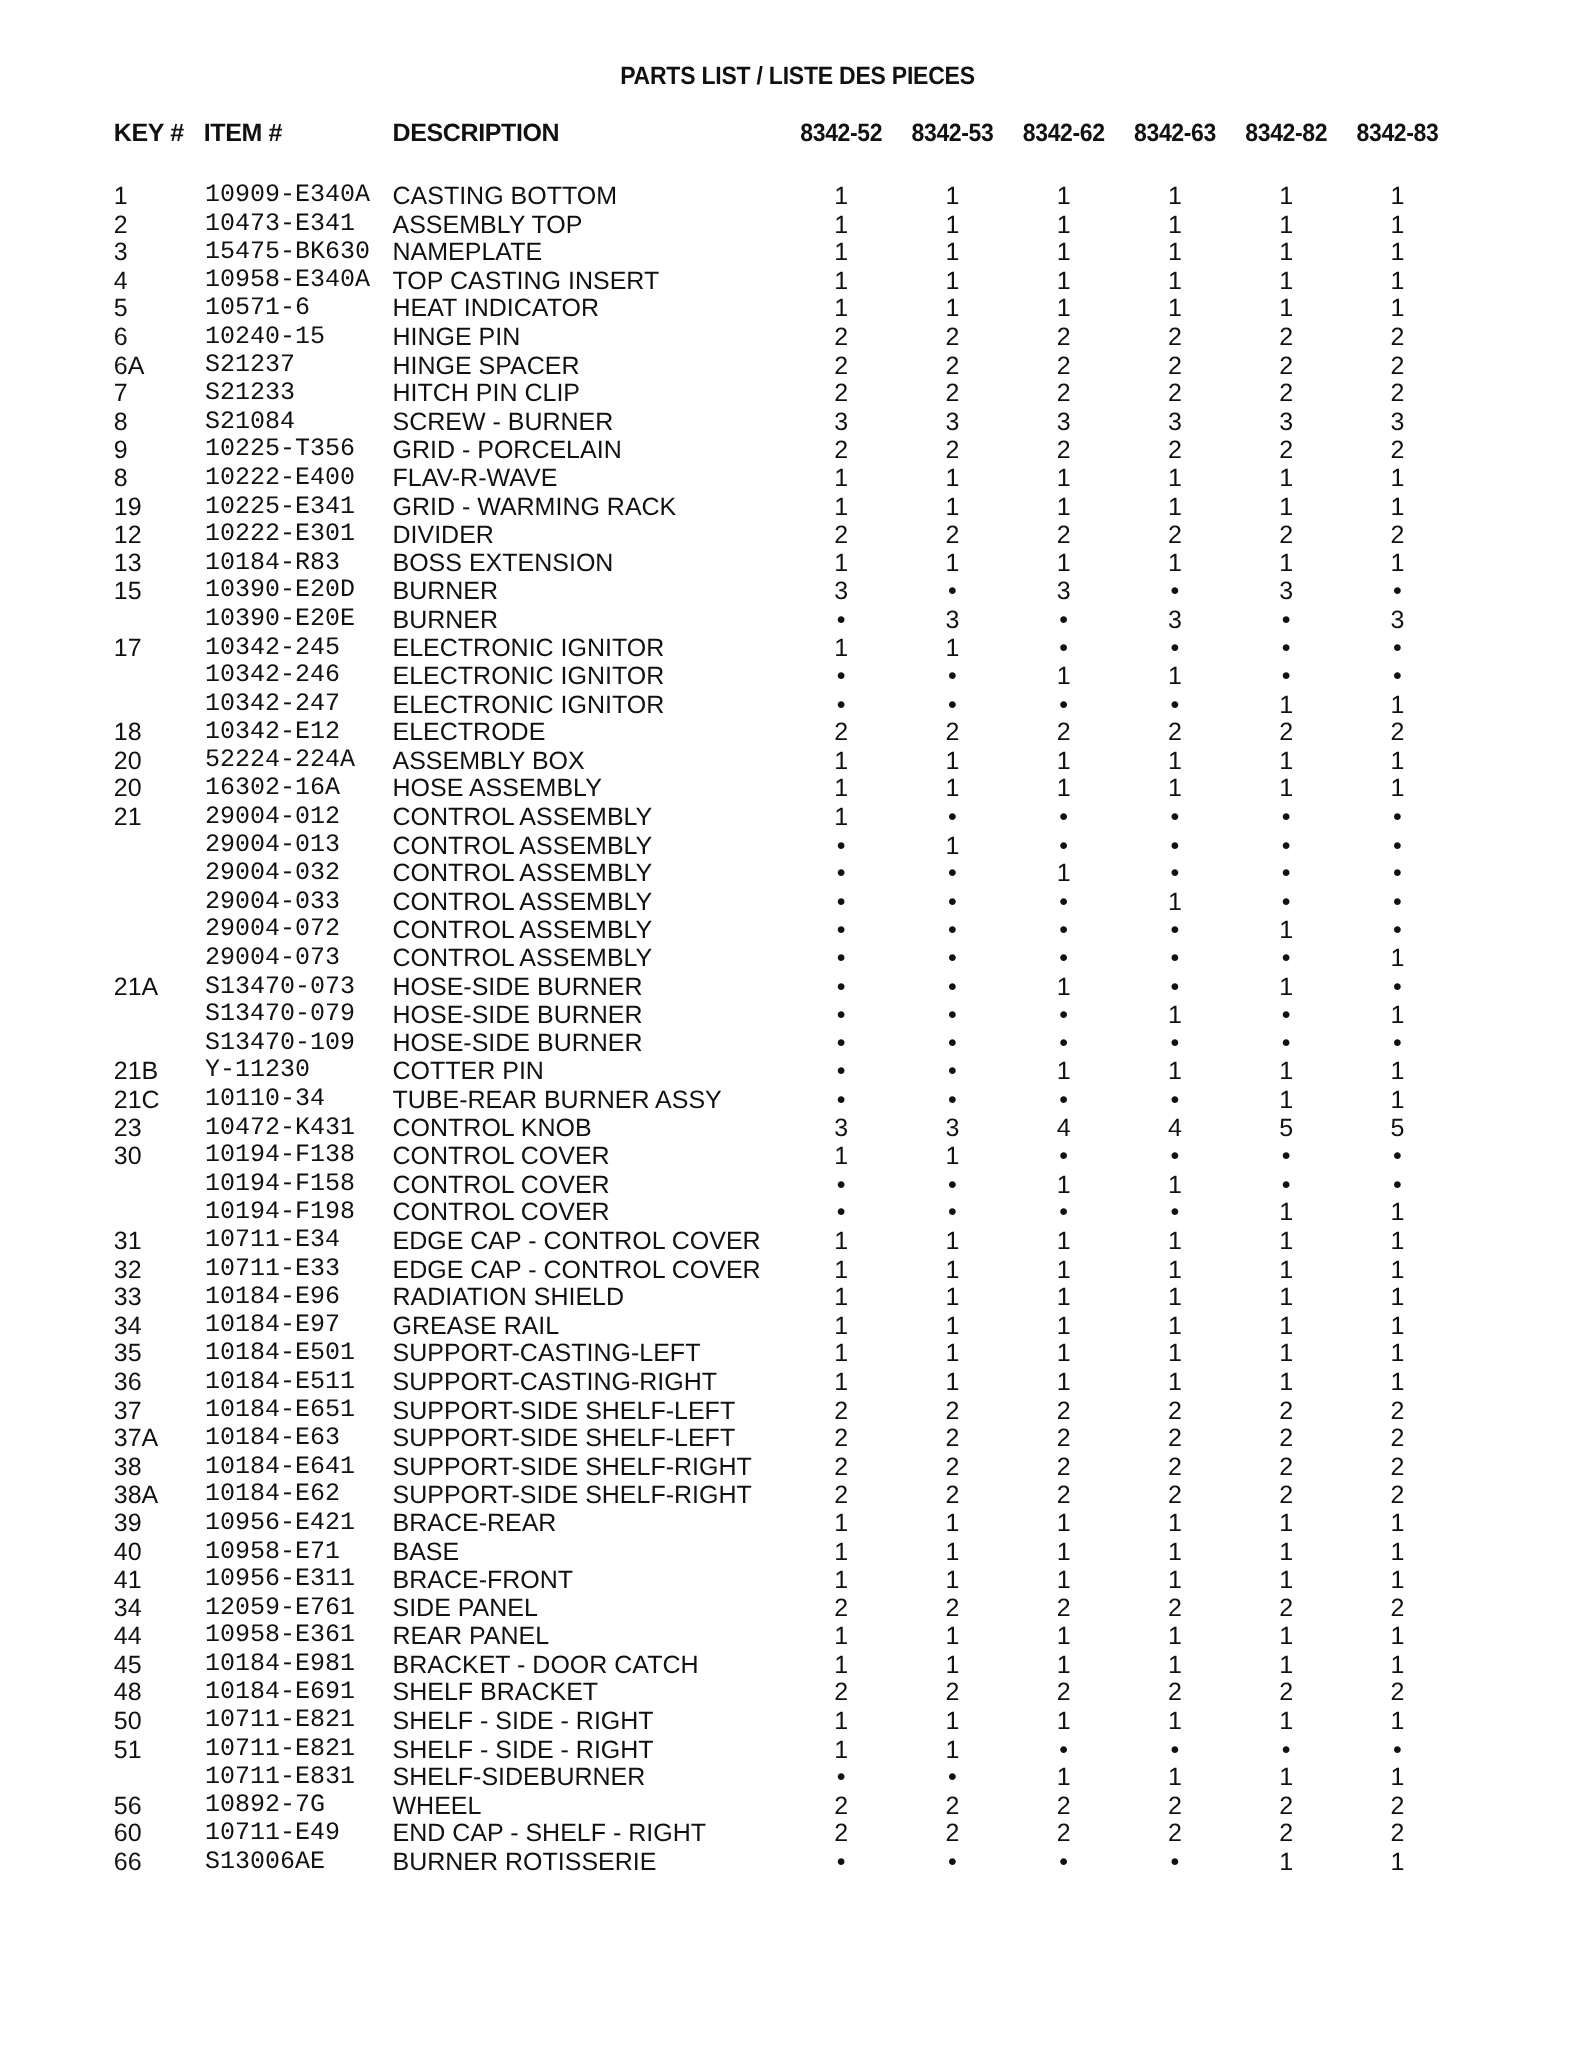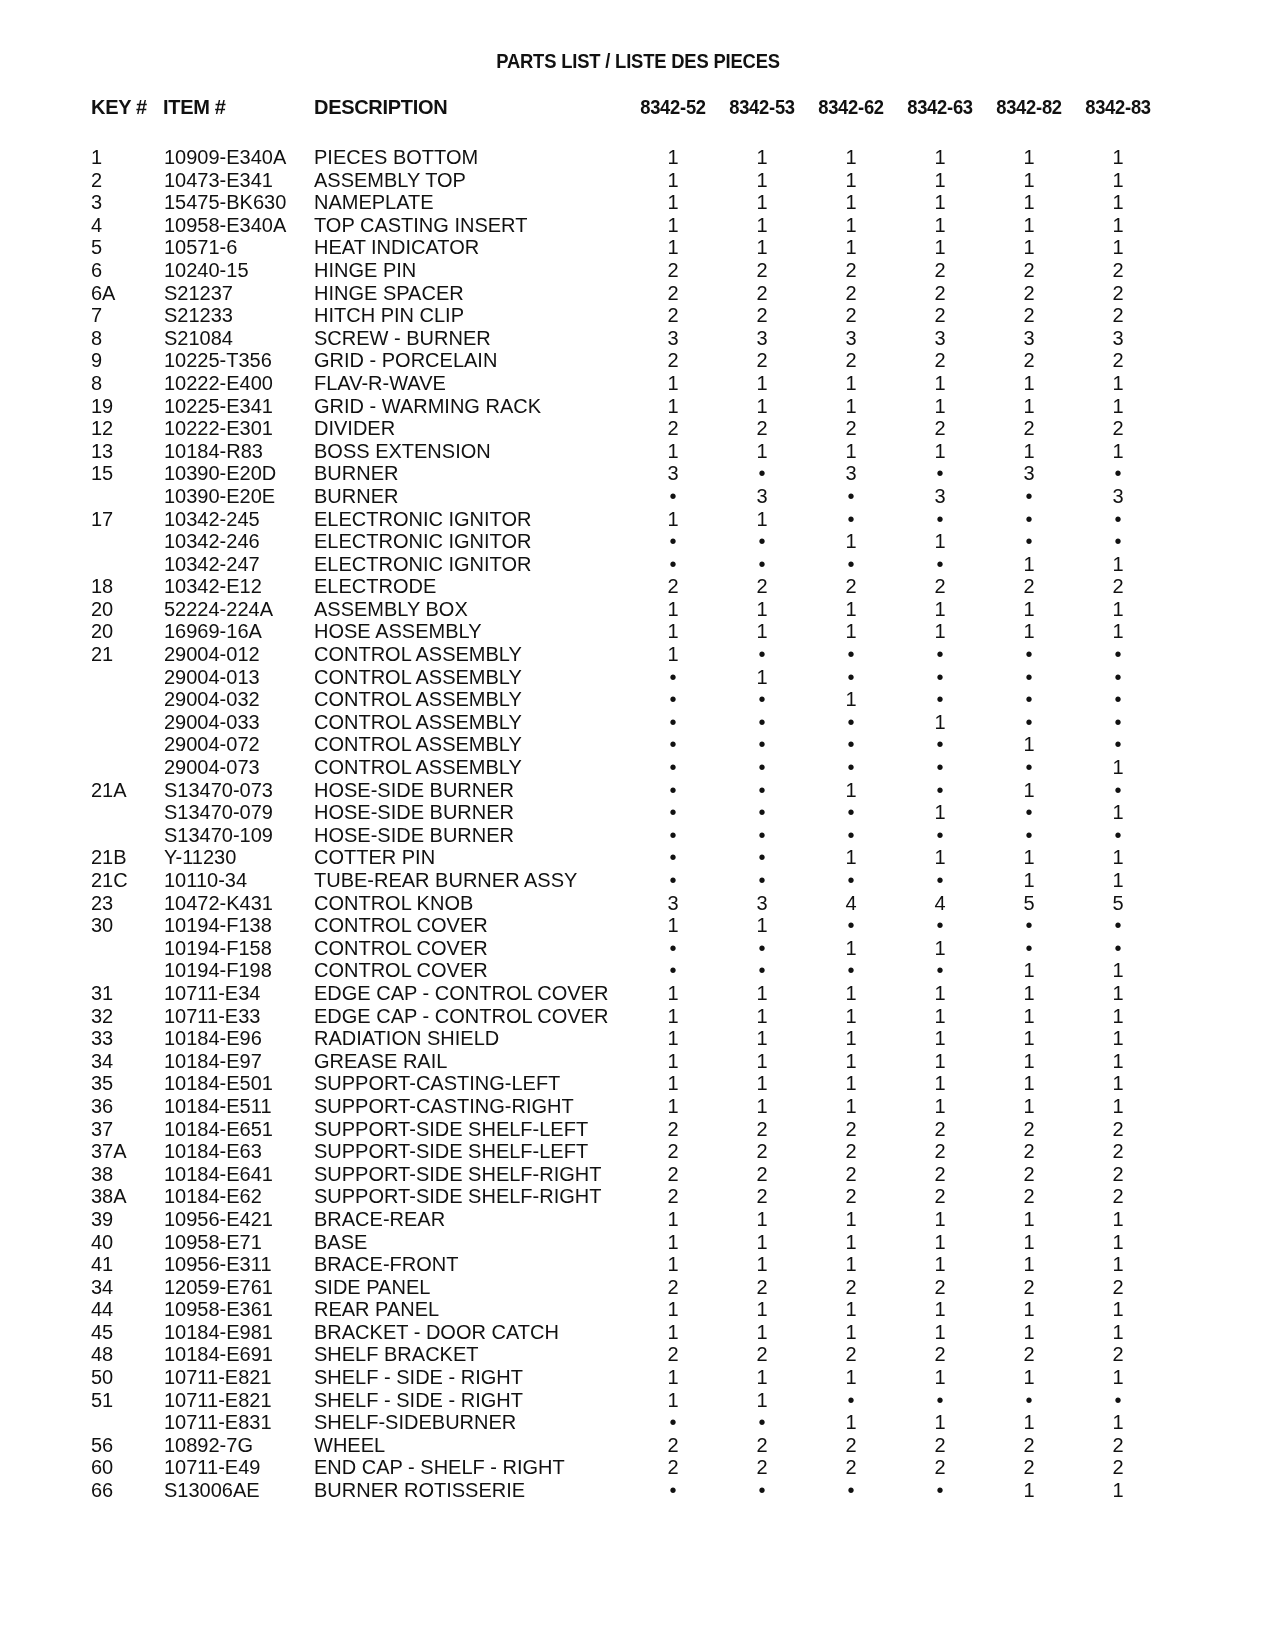--- a/index.html
+++ b/index.html
@@ -61,21 +61,21 @@
       height: 22.6px;
       font-size: 20px;
       line-height: 22.6px;
     }
     .row span {
       position: absolute;
       top: 0;
       white-space: nowrap;
     }
     .c-key { left: 91px; }
-    .c-item { left: 164px; }
+    .c-item { left: 164px; font-family: Liberation Mono, monospace; }
     .c-desc { left: 314px; }
     .c-qty {
       width: 40px;
       margin-left: -20px;
       text-align: center;
     }
   </style>
 </head>
 <body>
 
@@ -90,21 +90,21 @@
   <span class="h-model" style="left:851px">8342-62</span>
   <span class="h-model" style="left:940px">8342-63</span>
   <span class="h-model" style="left:1029px">8342-82</span>
   <span class="h-model" style="left:1118px">8342-83</span>
 </div>
 
 <div class="rows" id="rows">
     <div class="row">
       <span class="c-key">1</span>
       <span class="c-item">10909-E340A</span>
-      <span class="c-desc">PIECES BOTTOM</span>
+      <span class="c-desc">CASTING BOTTOM</span>
       <span class="c-qty" style="left: 673px;">1</span>
       <span class="c-qty" style="left: 762px;">1</span>
       <span class="c-qty" style="left: 851px;">1</span>
       <span class="c-qty" style="left: 940px;">1</span>
       <span class="c-qty" style="left: 1029px;">1</span>
       <span class="c-qty" style="left: 1118px;">1</span>
     </div>
     <div class="row">
       <span class="c-key">2</span>
       <span class="c-item">10473-E341</span>
@@ -320,21 +320,21 @@
       <span class="c-desc">ASSEMBLY BOX</span>
       <span class="c-qty" style="left: 673px;">1</span>
       <span class="c-qty" style="left: 762px;">1</span>
       <span class="c-qty" style="left: 851px;">1</span>
       <span class="c-qty" style="left: 940px;">1</span>
       <span class="c-qty" style="left: 1029px;">1</span>
       <span class="c-qty" style="left: 1118px;">1</span>
     </div>
     <div class="row">
       <span class="c-key">20</span>
-      <span class="c-item">16969-16A</span>
+      <span class="c-item">16302-16A</span>
       <span class="c-desc">HOSE ASSEMBLY</span>
       <span class="c-qty" style="left: 673px;">1</span>
       <span class="c-qty" style="left: 762px;">1</span>
       <span class="c-qty" style="left: 851px;">1</span>
       <span class="c-qty" style="left: 940px;">1</span>
       <span class="c-qty" style="left: 1029px;">1</span>
       <span class="c-qty" style="left: 1118px;">1</span>
     </div>
     <div class="row">
       <span class="c-key">21</span>

